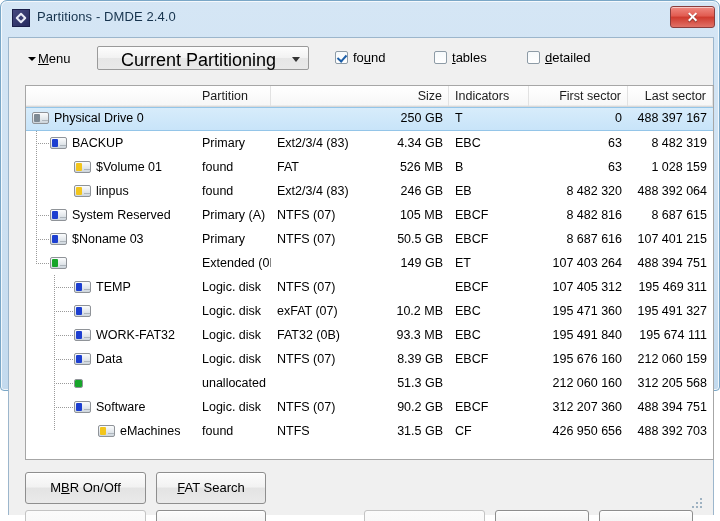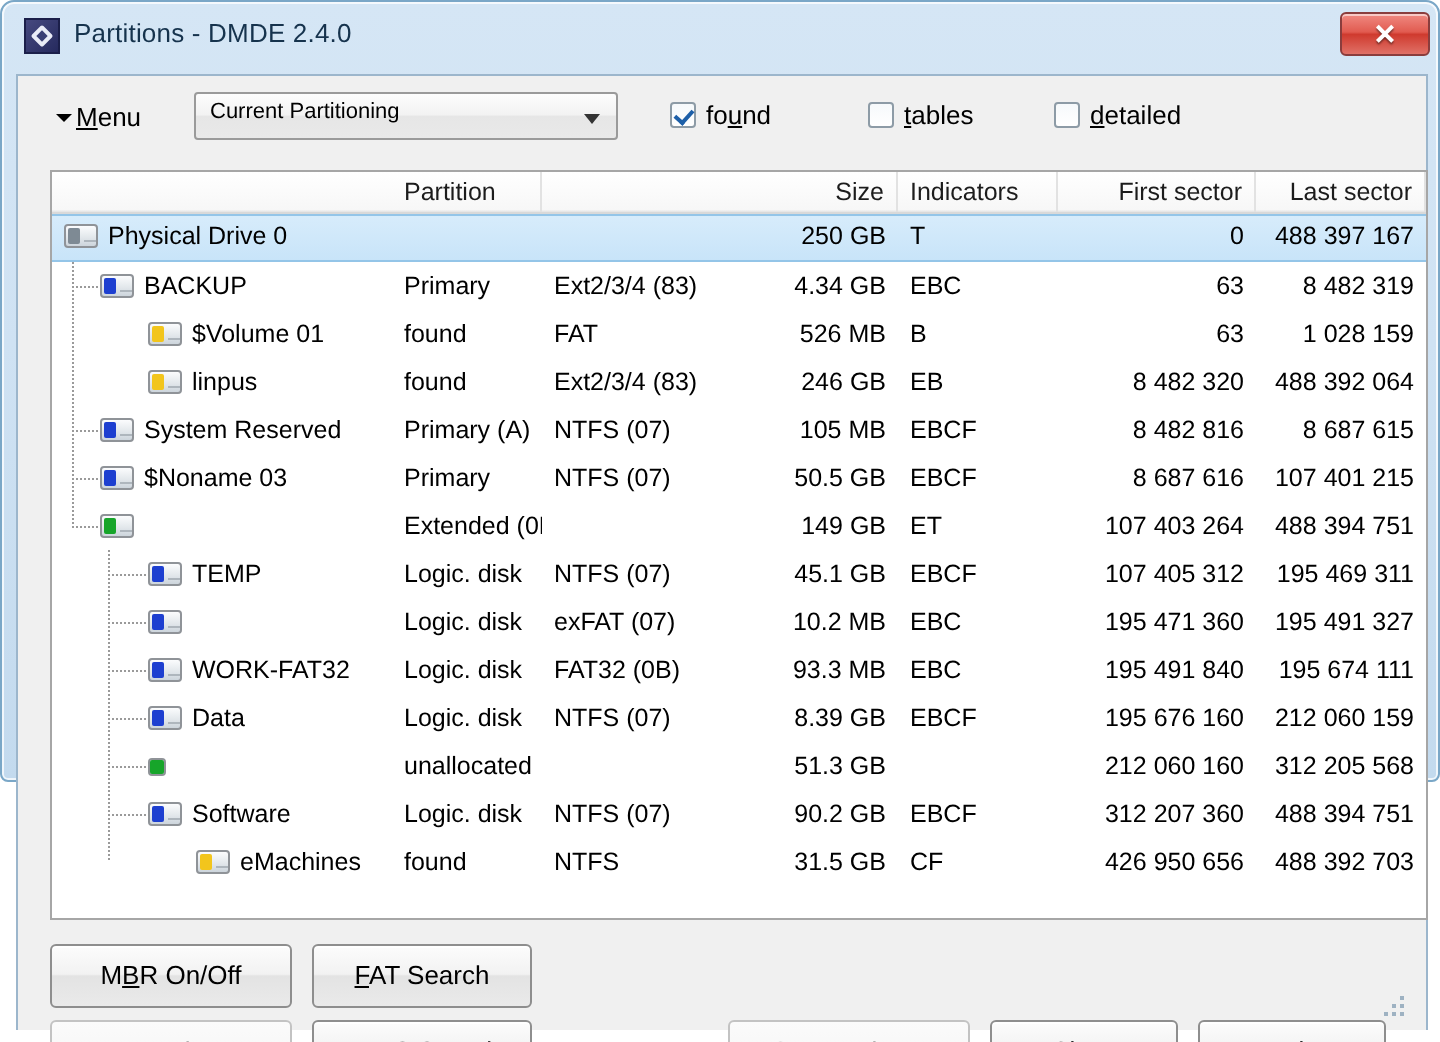--- a/index.html
+++ b/index.html
@@ -122,22 +122,22 @@
     position: absolute;
     left: 88px; top: 8px;
     width: 212px; height: 24px;
     box-sizing: border-box;
     border: 1px solid #9a9a9a;
     border-radius: 2px;
     background: linear-gradient(to bottom, #fdfdfd 0%, #f2f2f2 48%, #e6e6e6 50%, #e9e9e9 100%);
   }
   #partitioning-select .val {
     position: absolute;
-    left: 7px; top: 3px;
-    font-size: 11px;
+    left: 23px; top: 3px;
+    font-size: 18px;
     color: #000;
     white-space: nowrap;
   }
   #partitioning-select .caret {
     position: absolute;
     right: 8px; top: 10px;
     width: 0; height: 0;
     border-left: 4px solid transparent;
     border-right: 4px solid transparent;
     border-top: 5px solid #333;
@@ -490,21 +490,20 @@
           <div class="row">
             <div class="icn" style="left: 48px;">
               <div class="chip blue"></div>
               <div class="line1"></div>
             </div>
             <div class="hline" style="left: 28px; top: 12px; width: 20px;"></div>
             <div class="vline" style="left: 28px; top: 0px; height: 24px;"></div>
             <div class="tname" style="left: 70px;">TEMP</div>
             <div class="cell" style="left: 170px; width: 75px;">Logic. disk</div>
             <div class="cell" style="left: 245px; width: 105px;">NTFS (07)</div>
-            <div class="cell r" style="left: 350px; width: 73px;">45.1 GB</div>
             <div class="cell" style="left: 423px; width: 80px;">EBCF</div>
             <div class="cell r" style="left: 503px; width: 99px;">107 405 312</div>
             <div class="cell r" style="left: 602px; width: 85px;">195 469 311</div>
           </div>
           <div class="row">
             <div class="icn" style="left: 48px;">
               <div class="chip blue"></div>
               <div class="line1"></div>
             </div>
             <div class="hline" style="left: 28px; top: 12px; width: 20px;"></div>

